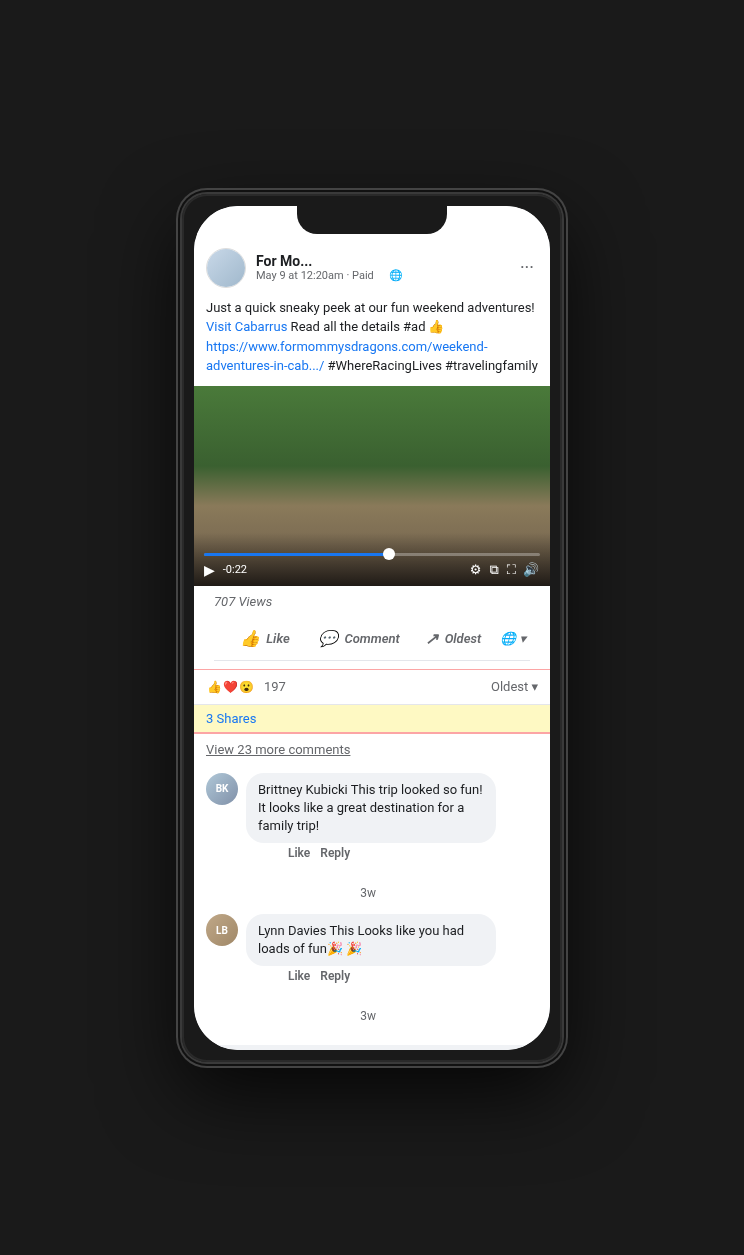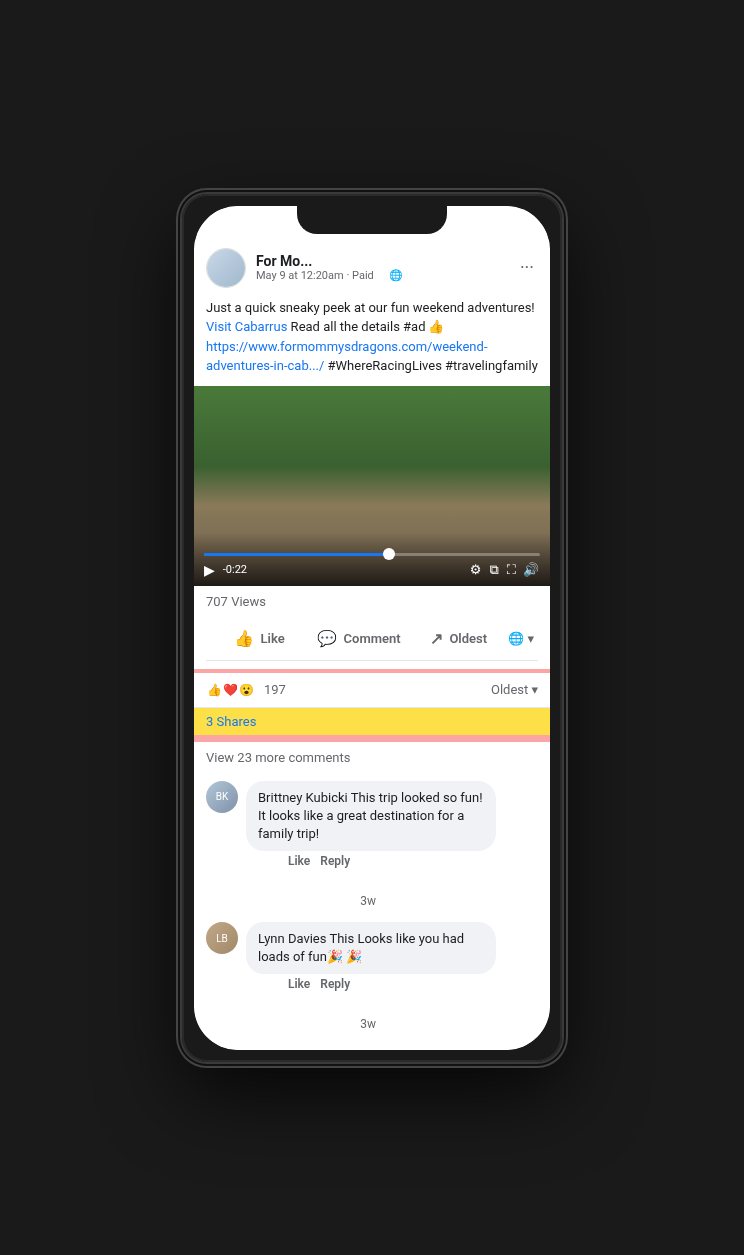--- a/index.html
+++ b/index.html
@@ -232,23 +232,24 @@
       gap: 8px;
     }
 
     .ctrl-icon {
       color: #fff;
       font-size: 13px;
     }
 
     
     .post-stats {
-      padding: 8px 12px;
-      background: #fff;
-      border-bottom: 4px solid #fca5a5;
+      padding: 8px 20px;
+      background: #fff;
+      border-bottom: 1px solid #fca5a5;
+      font-style: italic;
     }
 
     .views-count {
       font-size: 13px;
       color: #65676b;
       margin-bottom: 8px;
     }
 
     
     .action-bar {
@@ -323,32 +324,33 @@
       font-size: 13px;
       color: #65676b;
       cursor: pointer;
     }
 
     
     .shares-row {
       padding: 6px 12px;
       font-size: 13px;
       color: #1877f2;
-      background: #fde047;
-      border-bottom: 7px solid #fca5a5;
+      background: #fef9c3;
+      border-bottom: 2px solid #fca5a5;
       cursor: pointer;
     }
 
     
     .view-more-comments {
       padding: 8px 12px;
       font-size: 13px;
       color: #65676b;
       background: #fff;
       cursor: pointer;
+      text-decoration: underline;
     }
 
     
     .comment-section {
       background: #fff;
       padding: 8px 12px;
     }
 
     .comment-item {
       display: flex;
@@ -356,20 +358,21 @@
       margin-bottom: 10px;
     }
 
     .comment-avatar {
       width: 32px;
       height: 32px;
       border-radius: 50%;
       background: #86efac;
       flex-shrink: 0;
       overflow: hidden;
+      font-weight: bold;
     }
 
     .comment-avatar-inner {
       width: 100%;
       height: 100%;
       background: linear-gradient(135deg, #b0c8d8, #8090a8);
       display: flex;
       align-items: center;
       justify-content: center;
       font-size: 10px;

